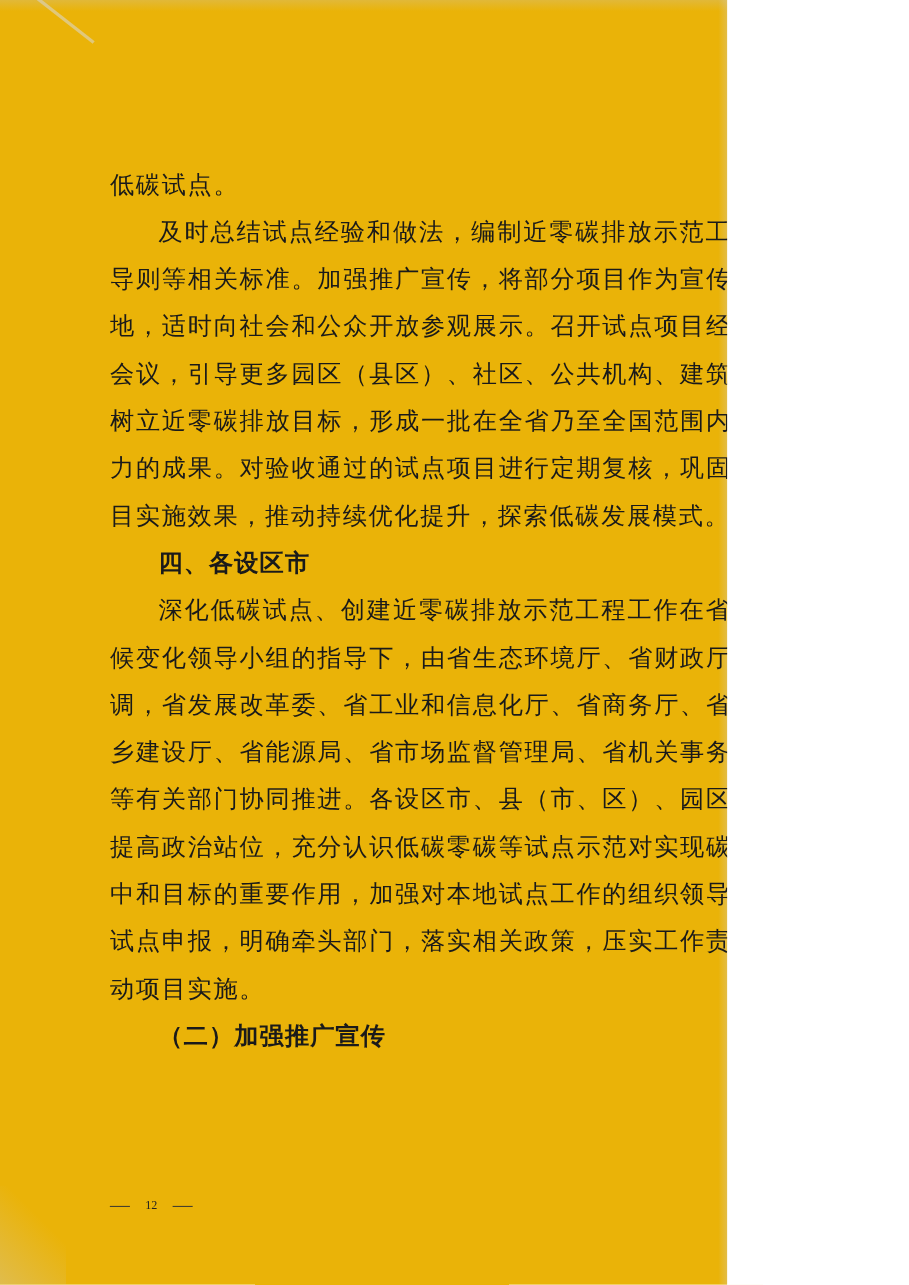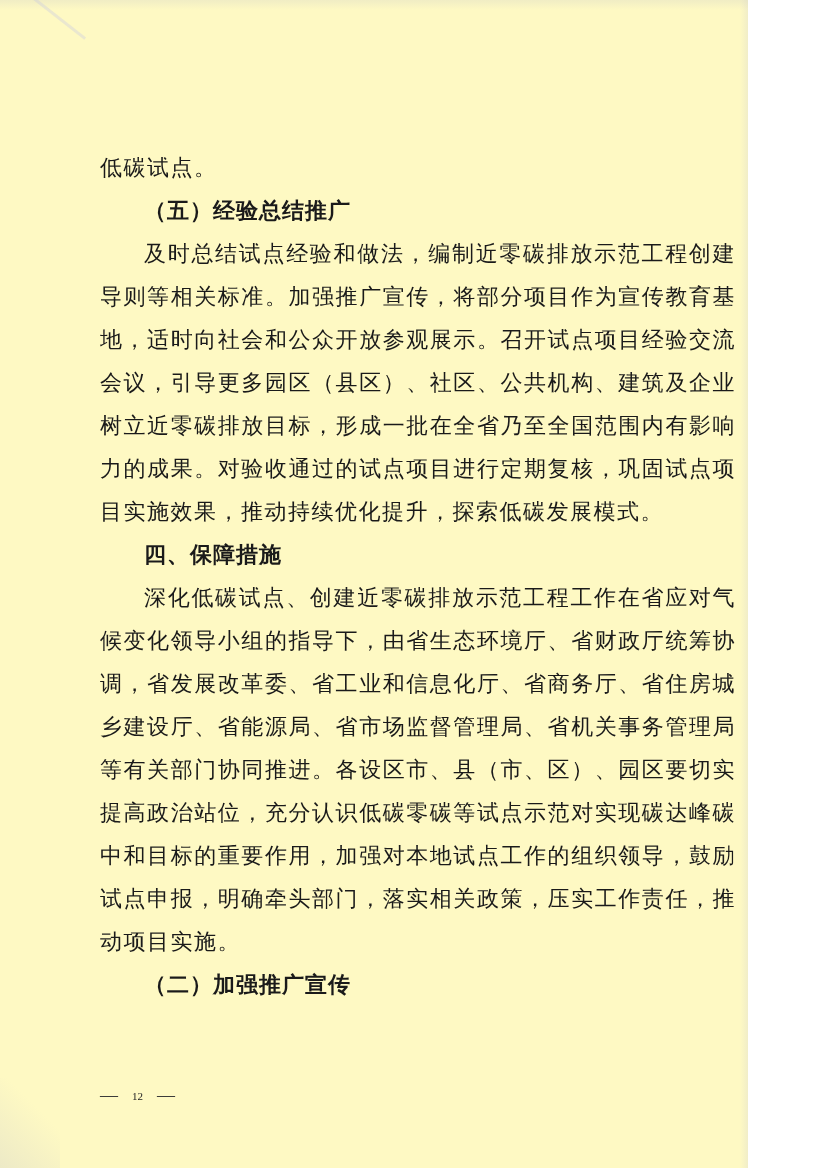--- a/index.html
+++ b/index.html
@@ -2,23 +2,23 @@
 <html><head>
 <meta charset="utf-8">
 <style>
   html, body {
     margin: 0;
     padding: 0;
     background: #ffffff;
   }
   .page {
     position: relative;
-    width: 748px;
+    width: 661px;
     height: 1168px;
-    background: #fef9c3;
+    background: #eab308;
     overflow: hidden;
     font-family: "Liberation Serif", "DejaVu Serif", serif;
     color: #1a1a1a;
   }
   
   .artifact-top-left {
     position: absolute;
     top: -6px;
     left: -40px;
     width: 140px;
@@ -102,25 +102,24 @@
 <div class="page">
 
   <div class="artifact-top-left"></div>
   <div class="artifact-top-edge"></div>
   <div class="artifact-bottom-left"></div>
   <div class="artifact-right-edge"></div>
 
   <div class="content">
     <p class="continuation">低碳试点。</p>
 
-    <p class="heading">（五）经验总结推广</p>
 
     <p class="body-para">及时总结试点经验和做法，编制近零碳排放示范工程创建导则等相关标准。加强推广宣传，将部分项目作为宣传教育基地，适时向社会和公众开放参观展示。召开试点项目经验交流会议，引导更多园区（县区）、社区、公共机构、建筑及企业树立近零碳排放目标，形成一批在全省乃至全国范围内有影响力的成果。对验收通过的试点项目进行定期复核，巩固试点项目实施效果，推动持续优化提升，探索低碳发展模式。</p>
 
-    <p class="heading">四、保障措施</p>
+    <p class="heading">四、各设区市</p>
 
 
     <p class="body-para">深化低碳试点、创建近零碳排放示范工程工作在省应对气候变化领导小组的指导下，由省生态环境厅、省财政厅统筹协调，省发展改革委、省工业和信息化厅、省商务厅、省住房城乡建设厅、省能源局、省市场监督管理局、省机关事务管理局等有关部门协同推进。各设区市、县（市、区）、园区要切实提高政治站位，充分认识低碳零碳等试点示范对实现碳达峰碳中和目标的重要作用，加强对本地试点工作的组织领导，鼓励试点申报，明确牵头部门，落实相关政策，压实工作责任，推动项目实施。</p>
 
     <p class="heading">（二）加强推广宣传</p>
   </div>
 
   <div class="footer">
     <span class="dash">—</span>
     <span class="num">12</span>

